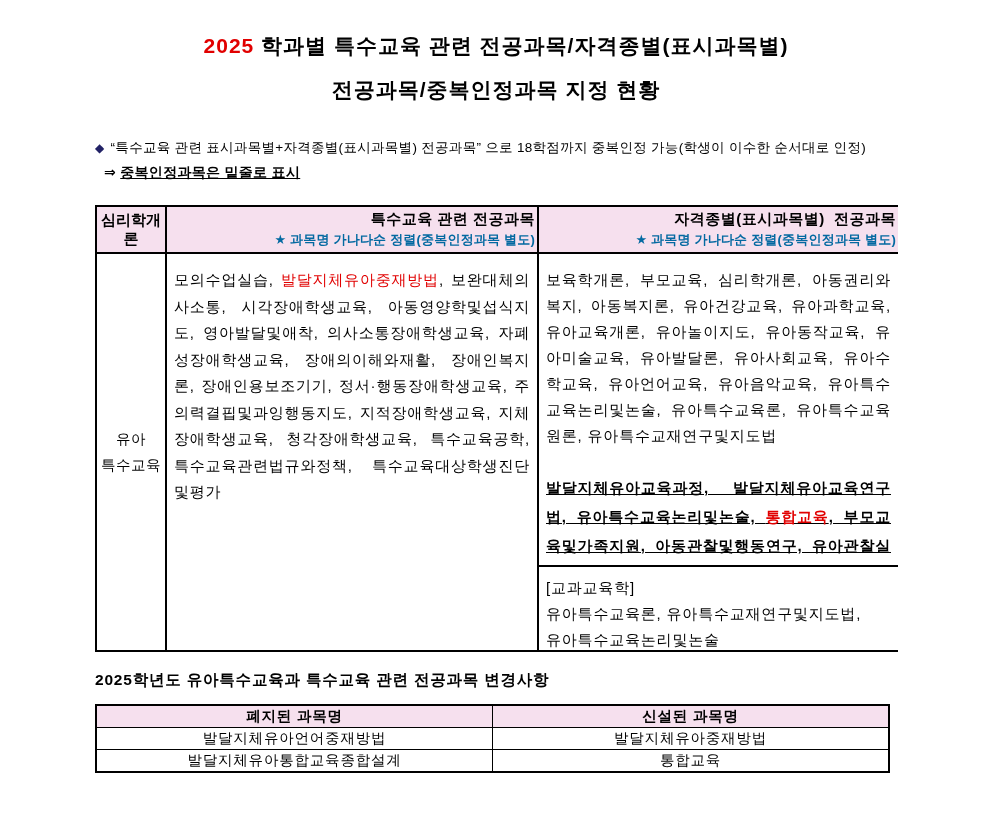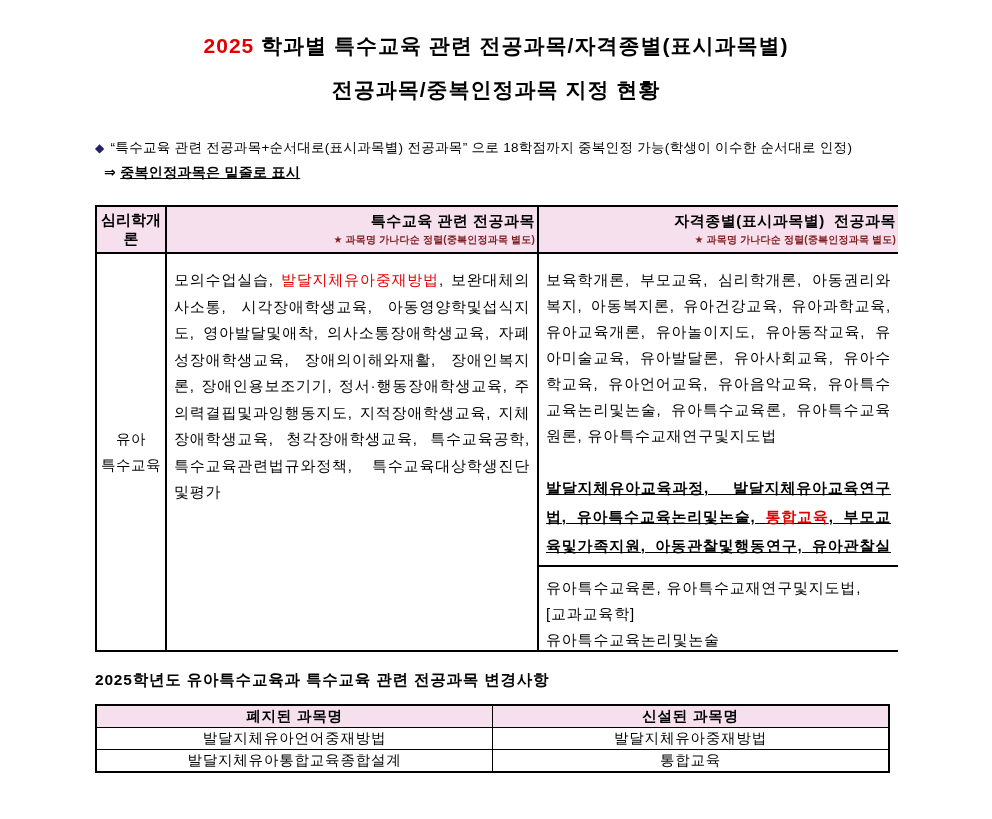--- a/index.html
+++ b/index.html
@@ -32,21 +32,21 @@
     font-size:15px;
   }
   .mt-header{
     display:flex;background:#F6E0EE;border-bottom:2px solid #000;height:47px;
   }
   .mt-h-cell{padding:3px 2px;display:flex;flex-direction:column;justify-content:center;text-align:center;align-items:flex-end;}
   .mt-col1{width:70px;border-right:2px solid #000;}
   .mt-col2{width:372px;border-right:2px solid #000;}
   .mt-col3{flex:1;}
   .mt-h-line1{font-weight:bold;font-size:15px;letter-spacing:0.5px;}
-  .mt-h-line2{font-weight:bold;font-size:10px;color:#7f1d1d;letter-spacing:0.2px;margin-top:2px;}
+  .mt-h-line2{font-weight:bold;font-size:13px;color:#0369a1;letter-spacing:0.2px;margin-top:2px;}
   .mt-h-dept{font-weight:bold;display:flex;align-items:center;justify-content:center;}
 
   .mt-body{display:flex;height:396px;}
   .mt-b-col1{
     width:70px;border-right:2px solid #000;display:flex;flex-direction:column;
     align-items:center;justify-content:center;font-size:14.5px;line-height:26px;
     letter-spacing:0.5px;
   }
   .mt-b-col2{
     width:372px;border-right:2px solid #000;padding:13px 7px 0 7px;
@@ -85,21 +85,21 @@
 <body>
 
 <div class="page">
 
   <div class="doc-title">
     <div><span class="red-text">2025</span><span> 학과별 특수교육 관련 전공과목/자격종별(표시과목별)</span></div>
     <div>전공과목/중복인정과목 지정 현황</div>
   </div>
 
   <div class="note">
-    <div class="note-line1"><span class="note-bullet">◆</span><span>“특수교육 관련 전공과목+순서대로(표시과목별) 전공과목” 으로 18학점까지 중복인정 가능(학생이 이수한 순서대로 인정)</span></div>
+    <div class="note-line1"><span class="note-bullet">◆</span><span>“특수교육 관련 표시과목별+자격종별(표시과목별) 전공과목” 으로 18학점까지 중복인정 가능(학생이 이수한 순서대로 인정)</span></div>
     <div class="note-line2"><span>⇒ </span><span class="ul">중복인정과목은 밑줄로 표시</span></div>
   </div>
 
   <div class="main-table">
     <div class="mt-header">
       <div class="mt-h-cell mt-col1 mt-h-dept">
         <span>심리학개론</span>
       </div>
       <div class="mt-h-cell mt-col2">
         <div class="mt-h-line1">특수교육 관련 전공과목</div>
@@ -122,22 +122,22 @@
       </div>
 
       <div class="mt-b-col3">
         <div class="mt-b-col3-upper">
           <div>보육학개론, 부모교육, 심리학개론, 아동권리와복지, 아동복지론, 유아건강교육, 유아과학교육, 유아교육개론, 유아놀이지도, 유아동작교육, 유아미술교육, 유아발달론, 유아사회교육, 유아수학교육, 유아언어교육, 유아음악교육, 유아특수교육논리및논술, 유아특수교육론, 유아특수교육원론, 유아특수교재연구및지도법</div>
           <div class="dup-block">
             <span>발달지체유아교육과정, 발달지체유아교육연구법, 유아특수교육논리및논술, </span><span class="red-text">통합교육</span><span>, 부모교육및가족지원, 아동관찰및행동연구, 유아관찰실습, 유아특수교육교사론</span>
           </div>
         </div>
         <div class="mt-b-col3-lower">
+          <div>[교과교육학]</div>
           <div>유아특수교육론, 유아특수교재연구및지도법,</div>
-          <div>[교과교육학]</div>
           <div>유아특수교육논리및논술</div>
         </div>
       </div>
     </div>
   </div>
 
   <div class="change-heading">2025학년도 유아특수교육과 특수교육 관련 전공과목 변경사항</div>
 
   <table class="change-table">
     <tbody>

